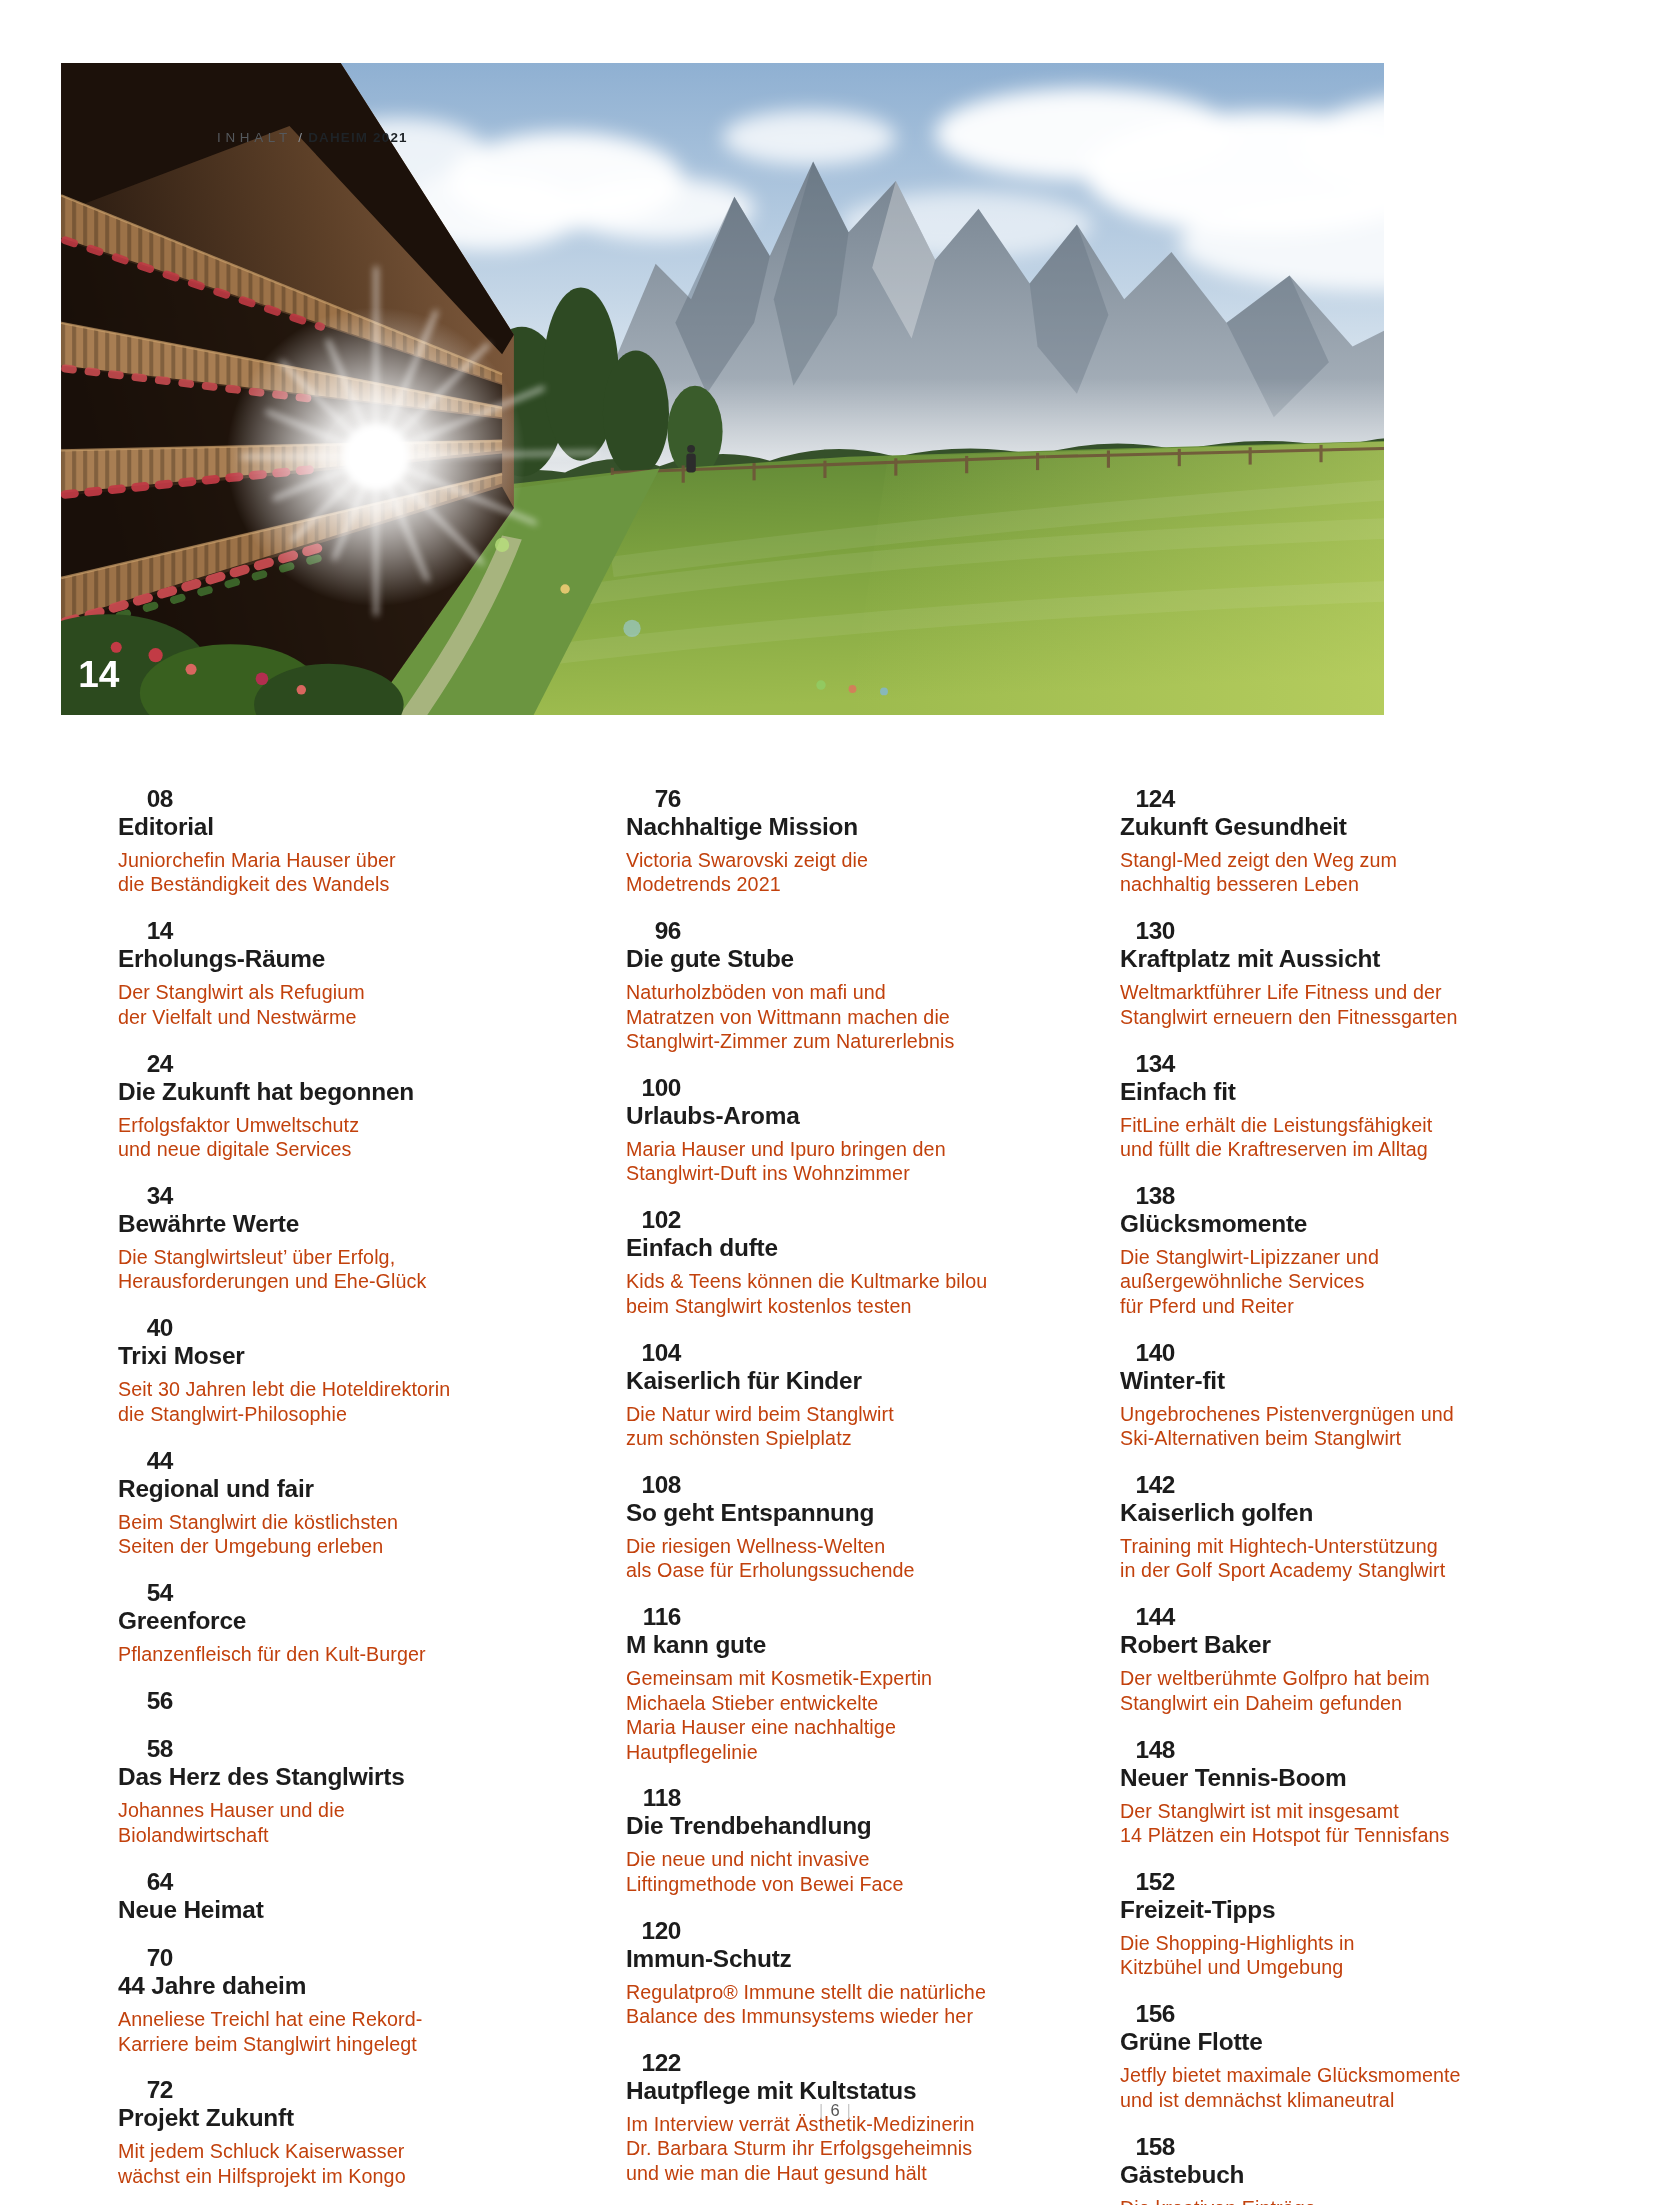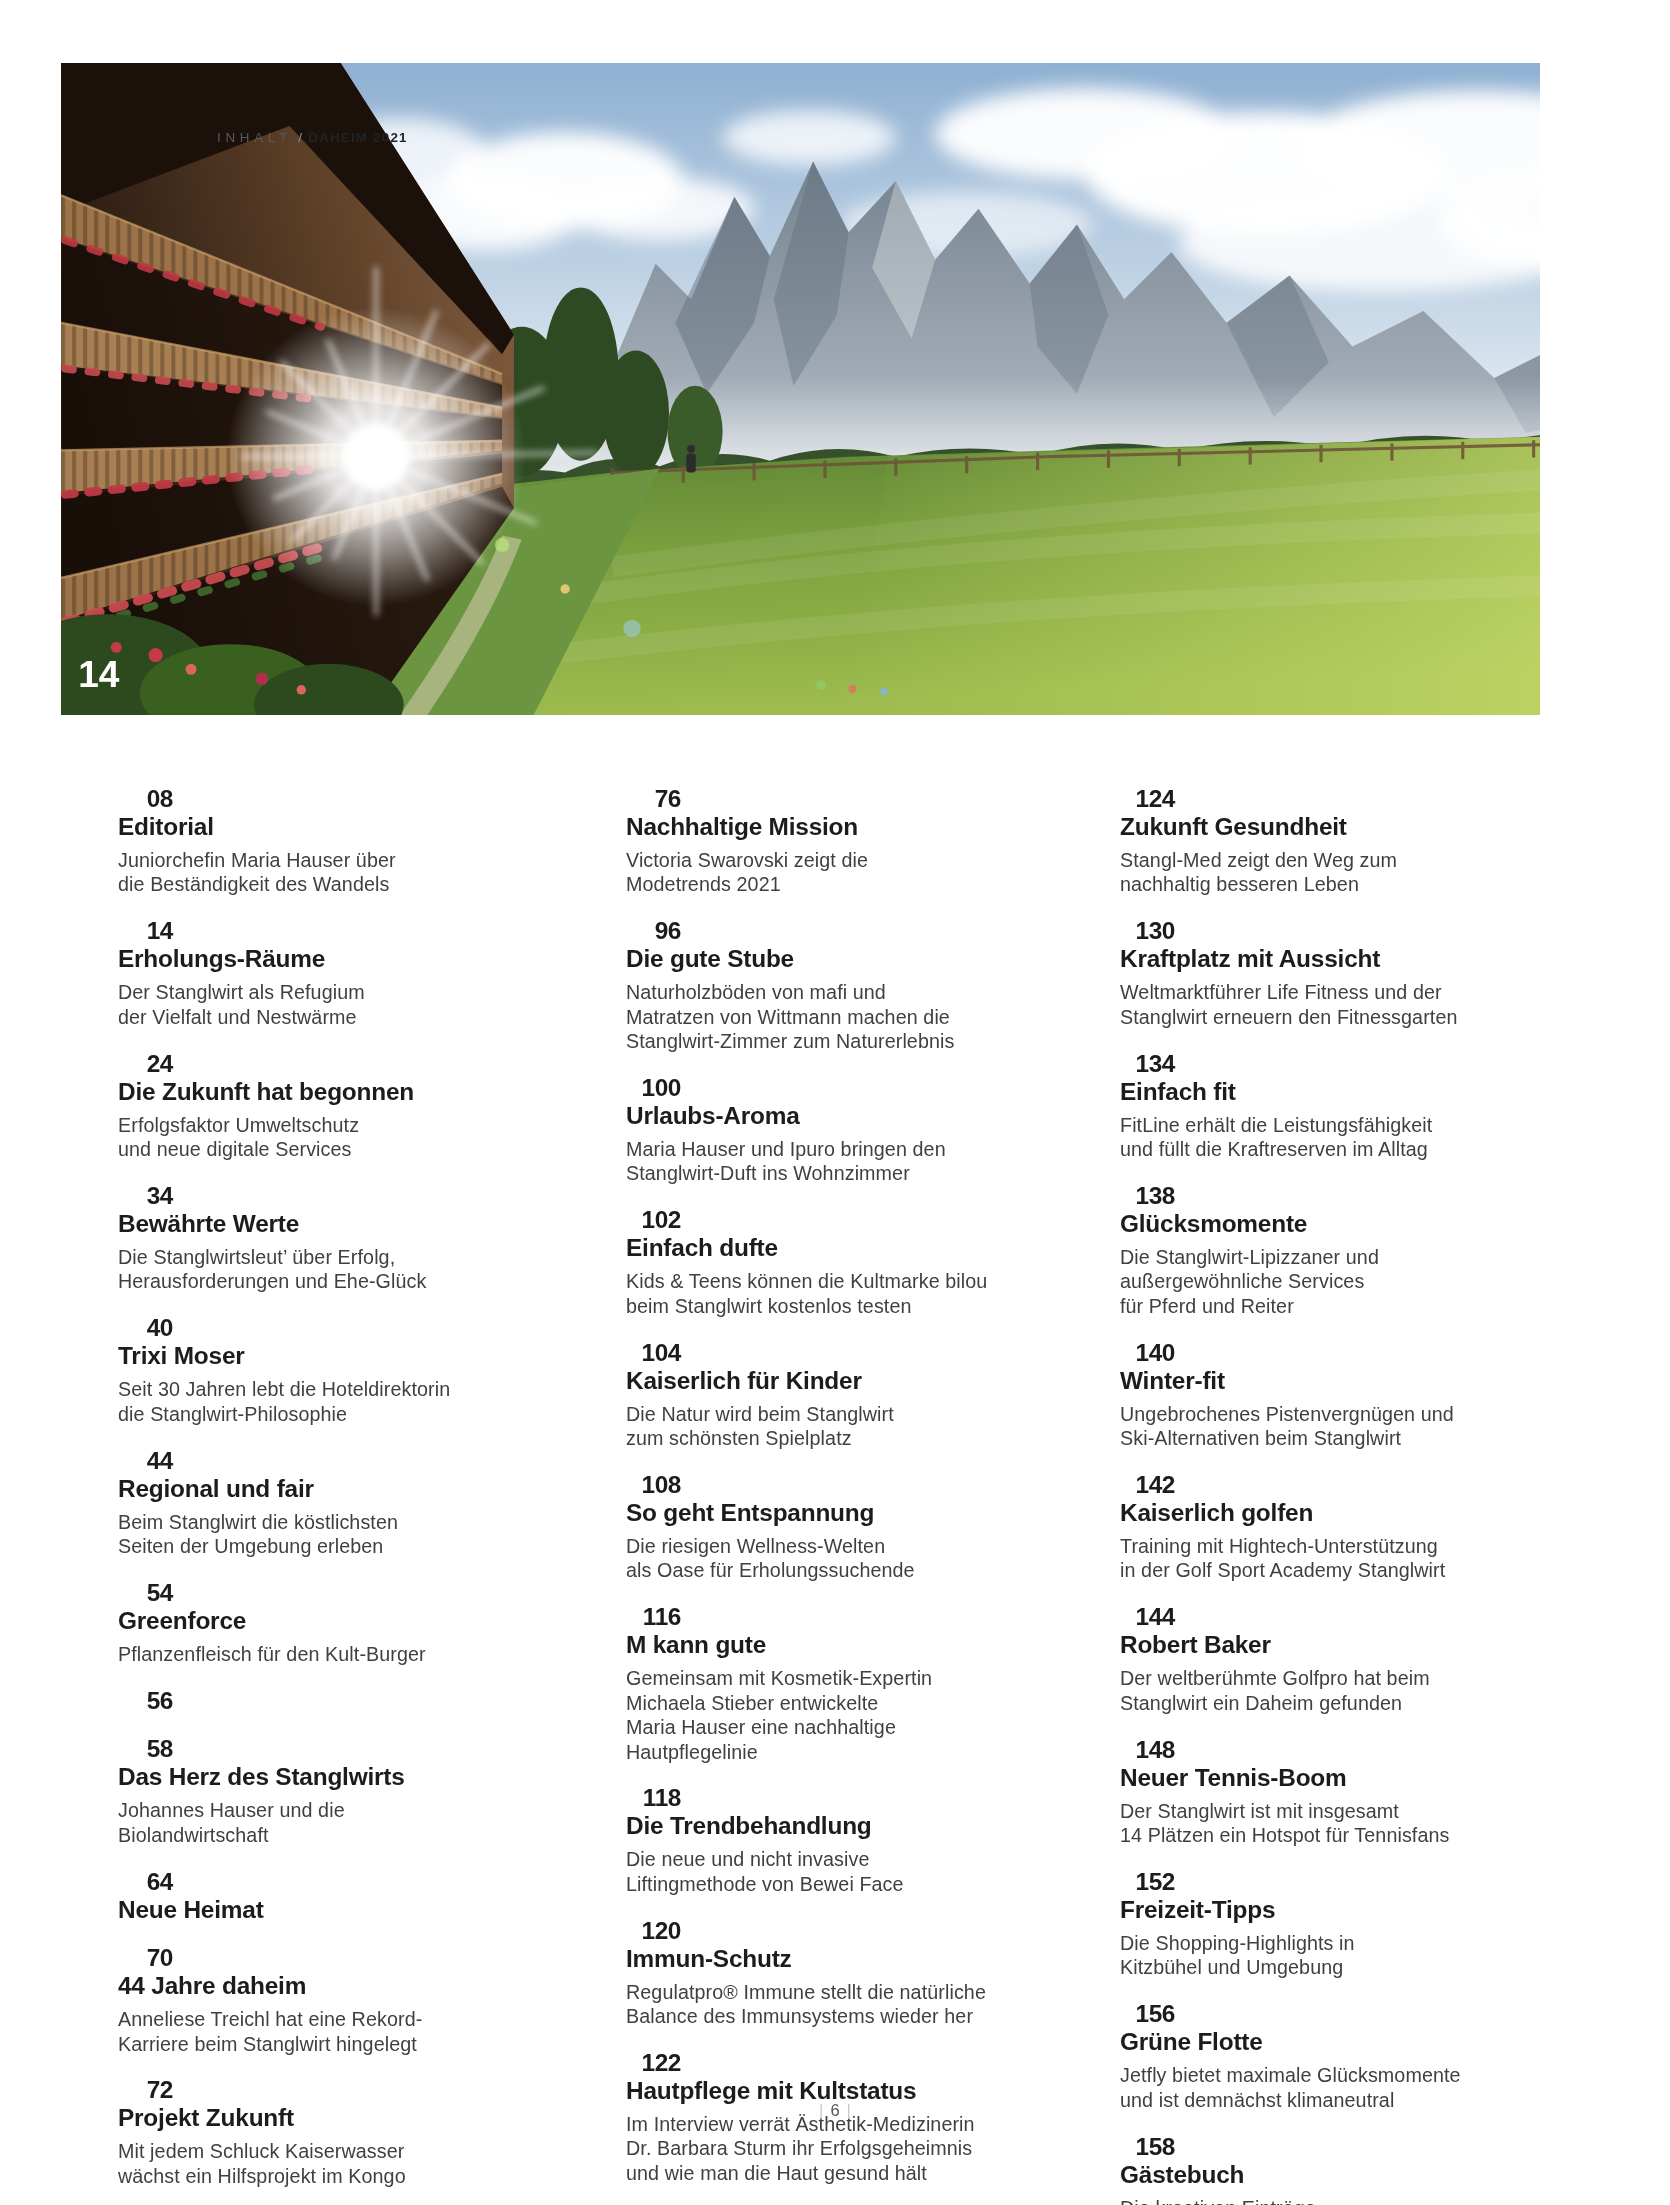--- a/index.html
+++ b/index.html
@@ -2,21 +2,21 @@
 <html style="font-size:12.6px"><head>
 <meta charset="utf-8">
 <style>
   html,body{margin:0;padding:0;}
   body{
     width:1670px;height:2205px;position:relative;background:#ffffff;
     font-family:"Liberation Sans", sans-serif;
     -webkit-font-smoothing:antialiased;
   }
   
-  .hero{position:absolute;left:61px;top:63px;width:1479px;height:652px;margin:0;overflow:hidden;}
+  .hero{position:absolute;left:61px;top:63px;width:1323px;height:652px;margin:0;overflow:hidden;}
   .hero svg{position:absolute;left:0;top:0;display:block;}
   .hero-header{
     position:absolute;left:156px;top:66px;font-size:13.4px;line-height:17.3px;white-space:nowrap;
   }
   .hero-header .section{color:#55595d;letter-spacing:4.7px;font-weight:400;}
   .hero-header .sep{color:#8a9097;margin:0 6.3px;font-weight:300;}
   .hero-header .issue{color:#1e2327;font-weight:700;letter-spacing:1.2px;}
   .hero-page-label{
     position:absolute;left:17.3px;top:592px;color:#ffffff;font-weight:700;font-size:37px;line-height:39px;
     letter-spacing:0;
@@ -30,21 +30,21 @@
   .entry{display:flex;margin-bottom:20.5px;flex-direction:column;}
   .entry-num{
     flex:none;width:55px;text-align:right;
     font-weight:700;font-size:24.4px;line-height:28px;color:#1c1c1c;letter-spacing:-0.4px;
   }
   .entry-body{width:410px;}
   .entry-title{
     font-weight:700;font-size:24.4px;line-height:28px;color:#1c1c1c;letter-spacing:-0.2px;white-space:pre;
   }
   .entry-desc{
-    margin-top:7px;font-size:19.7px;line-height:24.4px;color:#404040;white-space:pre;letter-spacing:0.1px;
+    margin-top:7px;font-size:19.7px;line-height:24.4px;color:#c2410c;white-space:pre;letter-spacing:0.1px;
   }
   
   .pagefoot{
     position:absolute;left:0;top:2100px;width:1670px;text-align:center;
     font-size:16.5px;line-height:20.5px;color:#555555;
   }
   .pagefoot .bar{color:#c9c9c9;margin:0 7px;font-weight:300;}
 </style>
 </head>
 <body>

